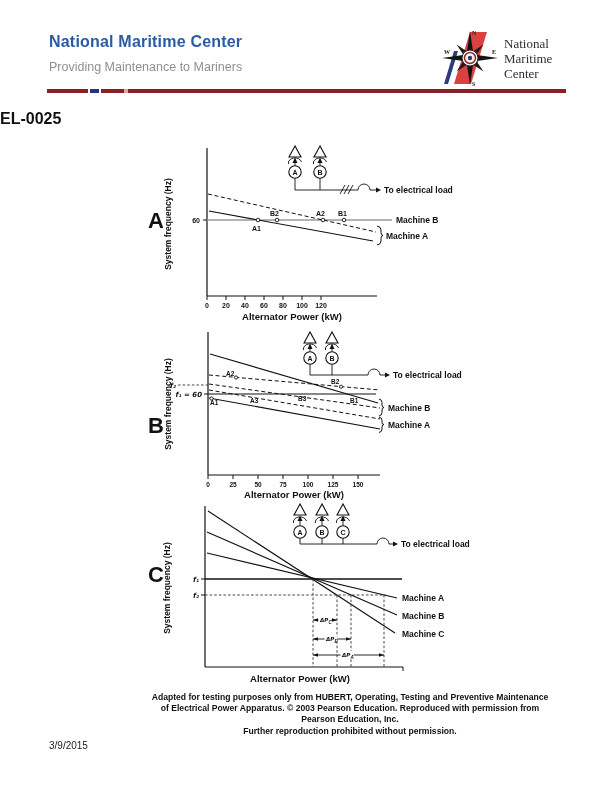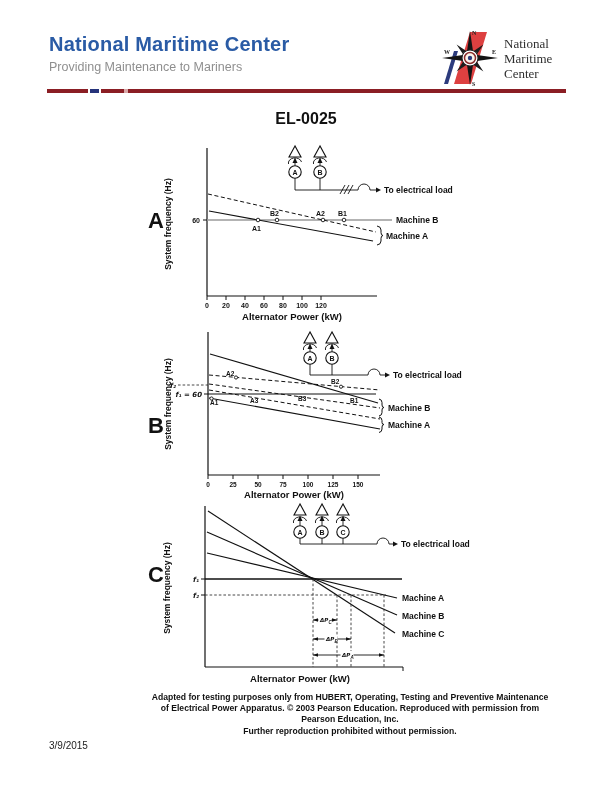--- a/index.html
+++ b/index.html
@@ -1,29 +1,29 @@
 <!DOCTYPE html>
 <html><head>
 <meta charset="utf-8">
 <style>
   html,body{margin:0;padding:0;background:#e8e8e8;}
   .page{position:relative;width:612px;height:792px;background:#ffffff;margin:0 auto;
         font-family:"Liberation Sans",sans-serif;color:#111;overflow:hidden;}
   
-  .brand-title{position:absolute;left:49px;top:33px;font-size:20px;font-weight:bold;color:#2a5ba5;letter-spacing:0.2px;}
+  .brand-title{position:absolute;left:49px;top:33px;font-size:16px;font-weight:bold;color:#2a5ba5;letter-spacing:0.2px;}
   .brand-tagline{position:absolute;left:49px;top:60px;font-size:12.5px;color:#8f8f8f;}
   .divider{position:absolute;left:47px;top:89px;width:519px;height:3.5px;background:#8b1e24;}
   .divider span{position:absolute;top:0;height:100%;display:block;}
   .dv-gap1{left:41px;width:2px;background:#ffffff;}
   .dv-blue{left:43px;width:9px;background:#26337a;}
   .dv-gap2{left:52px;width:2px;background:#ffffff;}
   .dv-pink{left:77px;width:4px;background:#d9a7a7;}
   .logo-svg{position:absolute;left:430px;top:26px;}
   
-  .doc-title{position:absolute;left:0;top:110px;width:612px;text-align:center;font-size:16px;font-weight:bold;color:#111;}
+  .doc-title{position:absolute;left:0;top:110px;width:612px;font-size:16px;font-weight:bold;color:#111;}
   
   .chart{position:absolute;}
   .ct{font-family:"Liberation Sans",sans-serif;fill:#111;}
   .b6{font-size:6.5px;font-weight:bold;}
   .b7{font-size:7px;font-weight:bold;}
   .b8{font-size:8.5px;font-weight:bold;}
   .b9{font-size:9.5px;font-weight:bold;}
   .panelL{font-size:22px;font-weight:bold;}
   .it{font-style:italic;font-weight:bold;font-size:7px;font-family:"DejaVu Sans",sans-serif;}
   .sub{font-size:4.5px;font-weight:bold;font-style:italic;}

